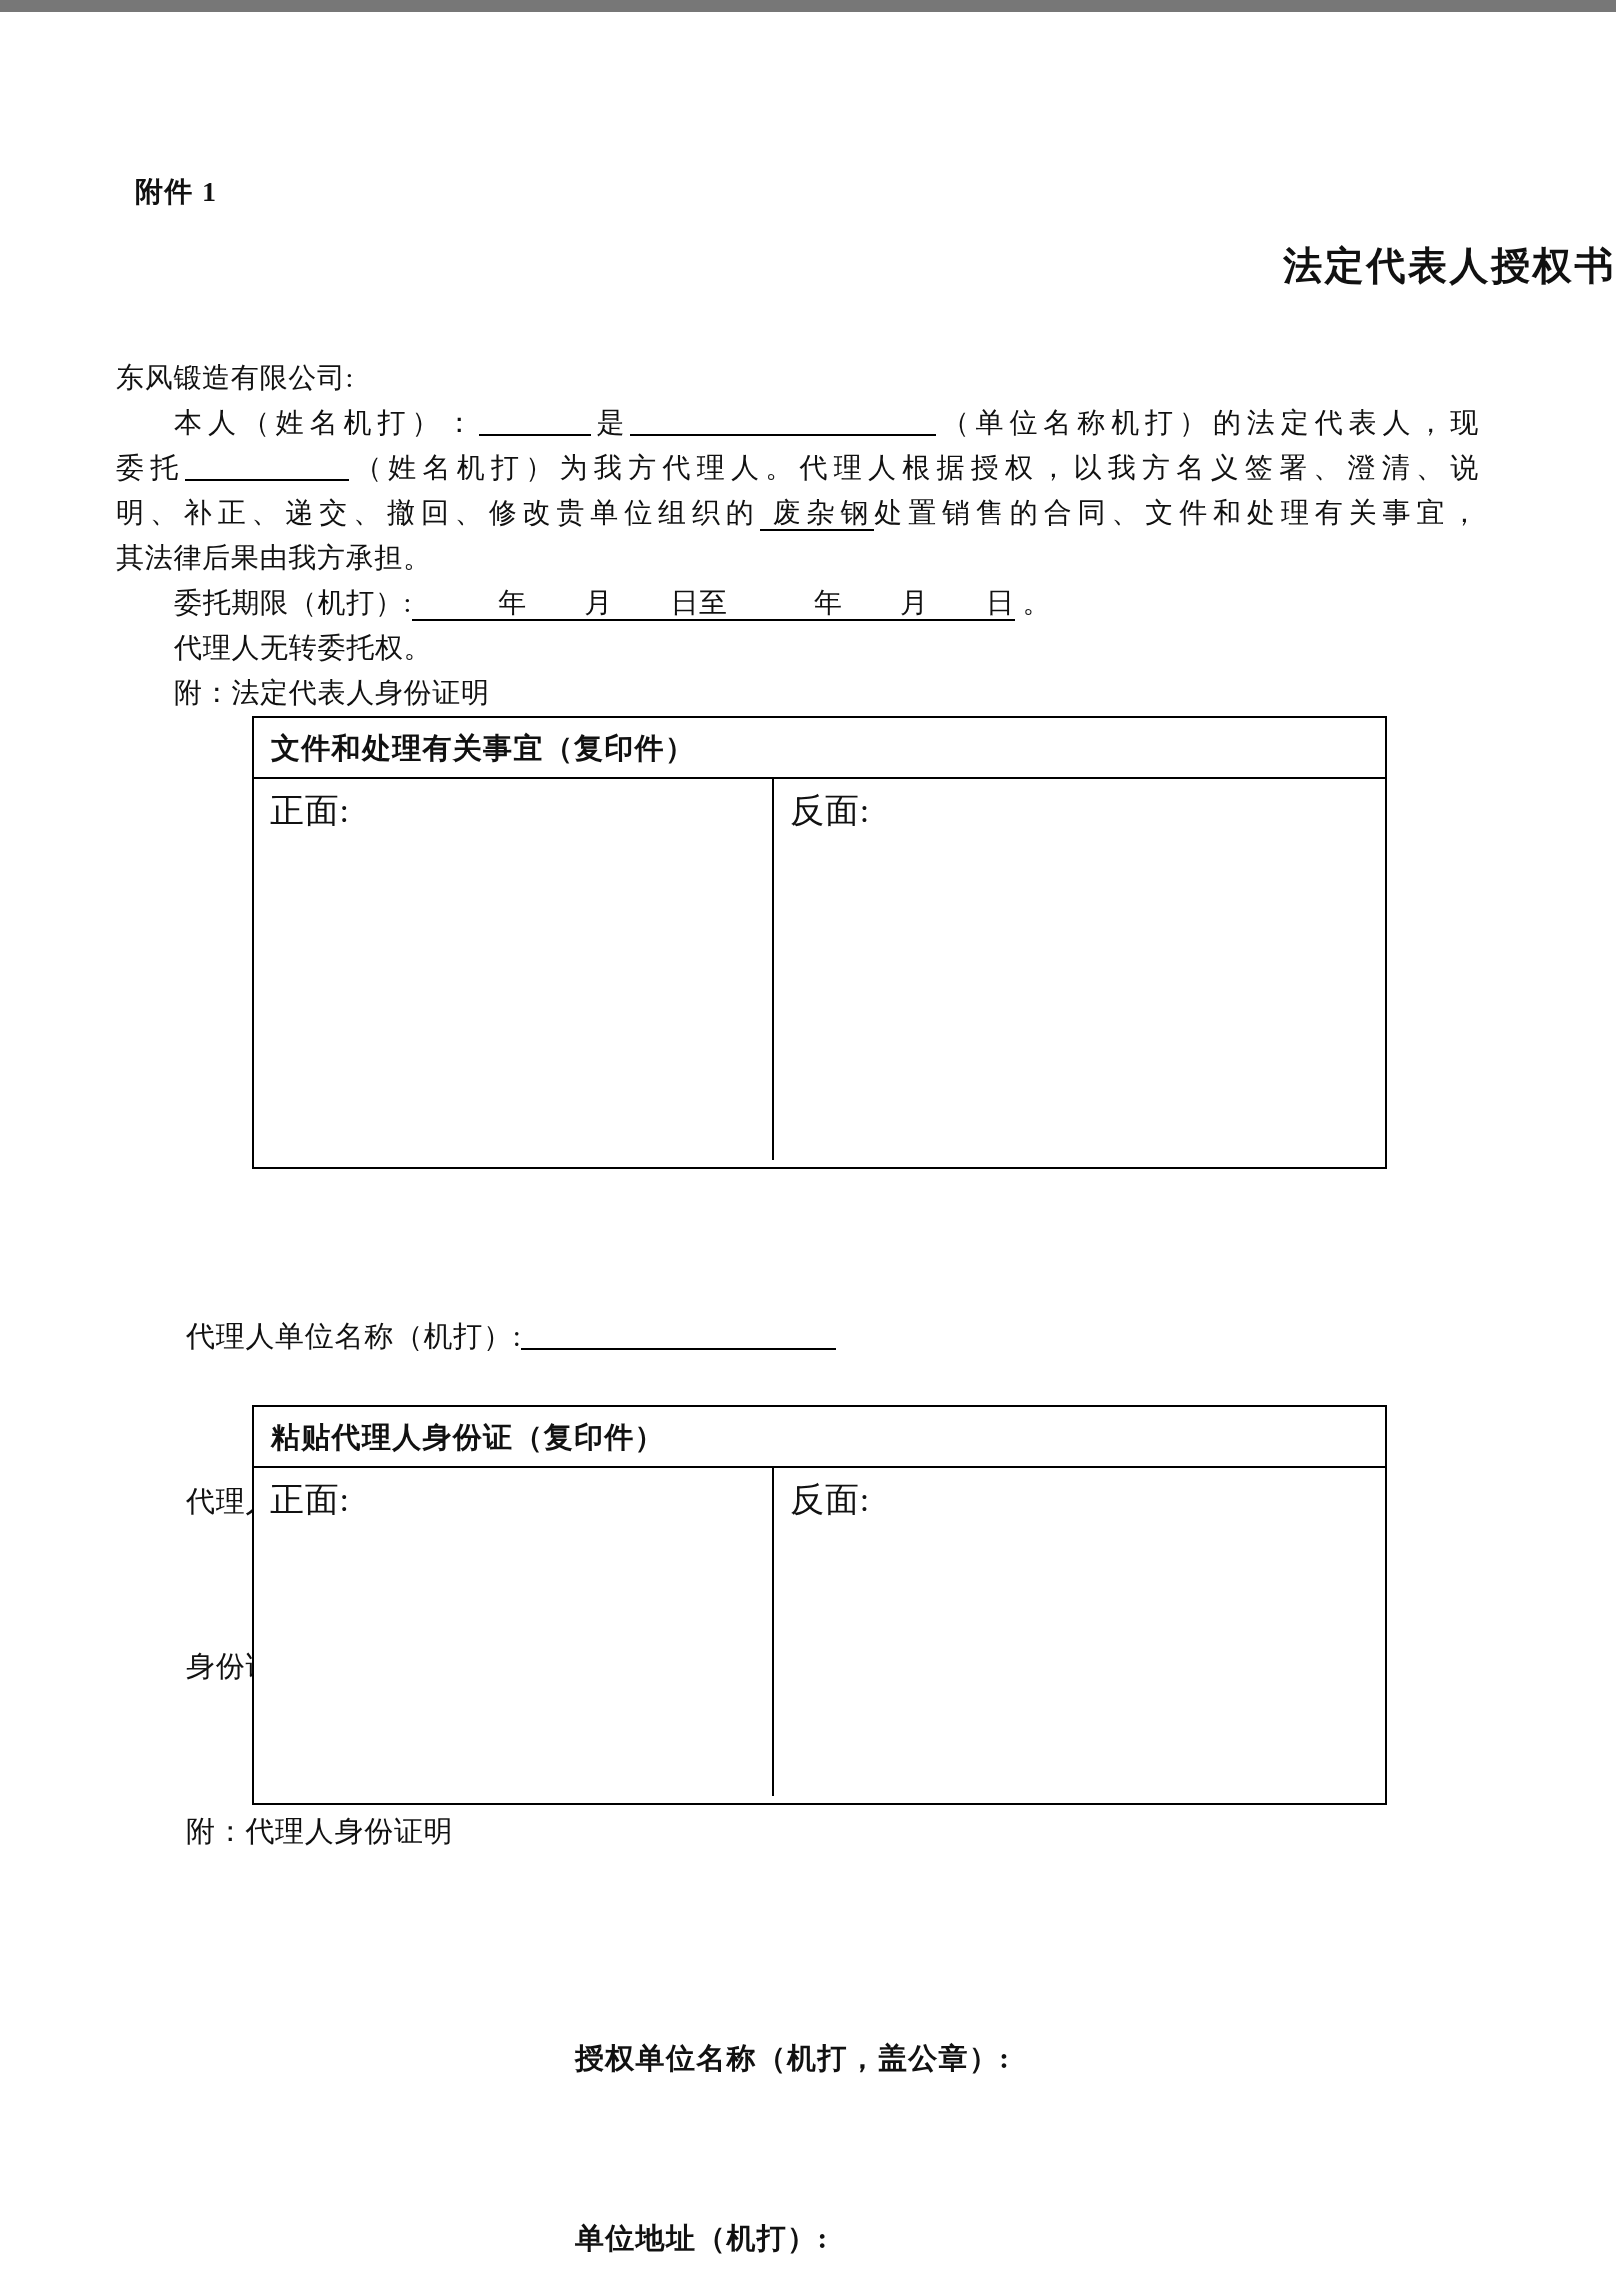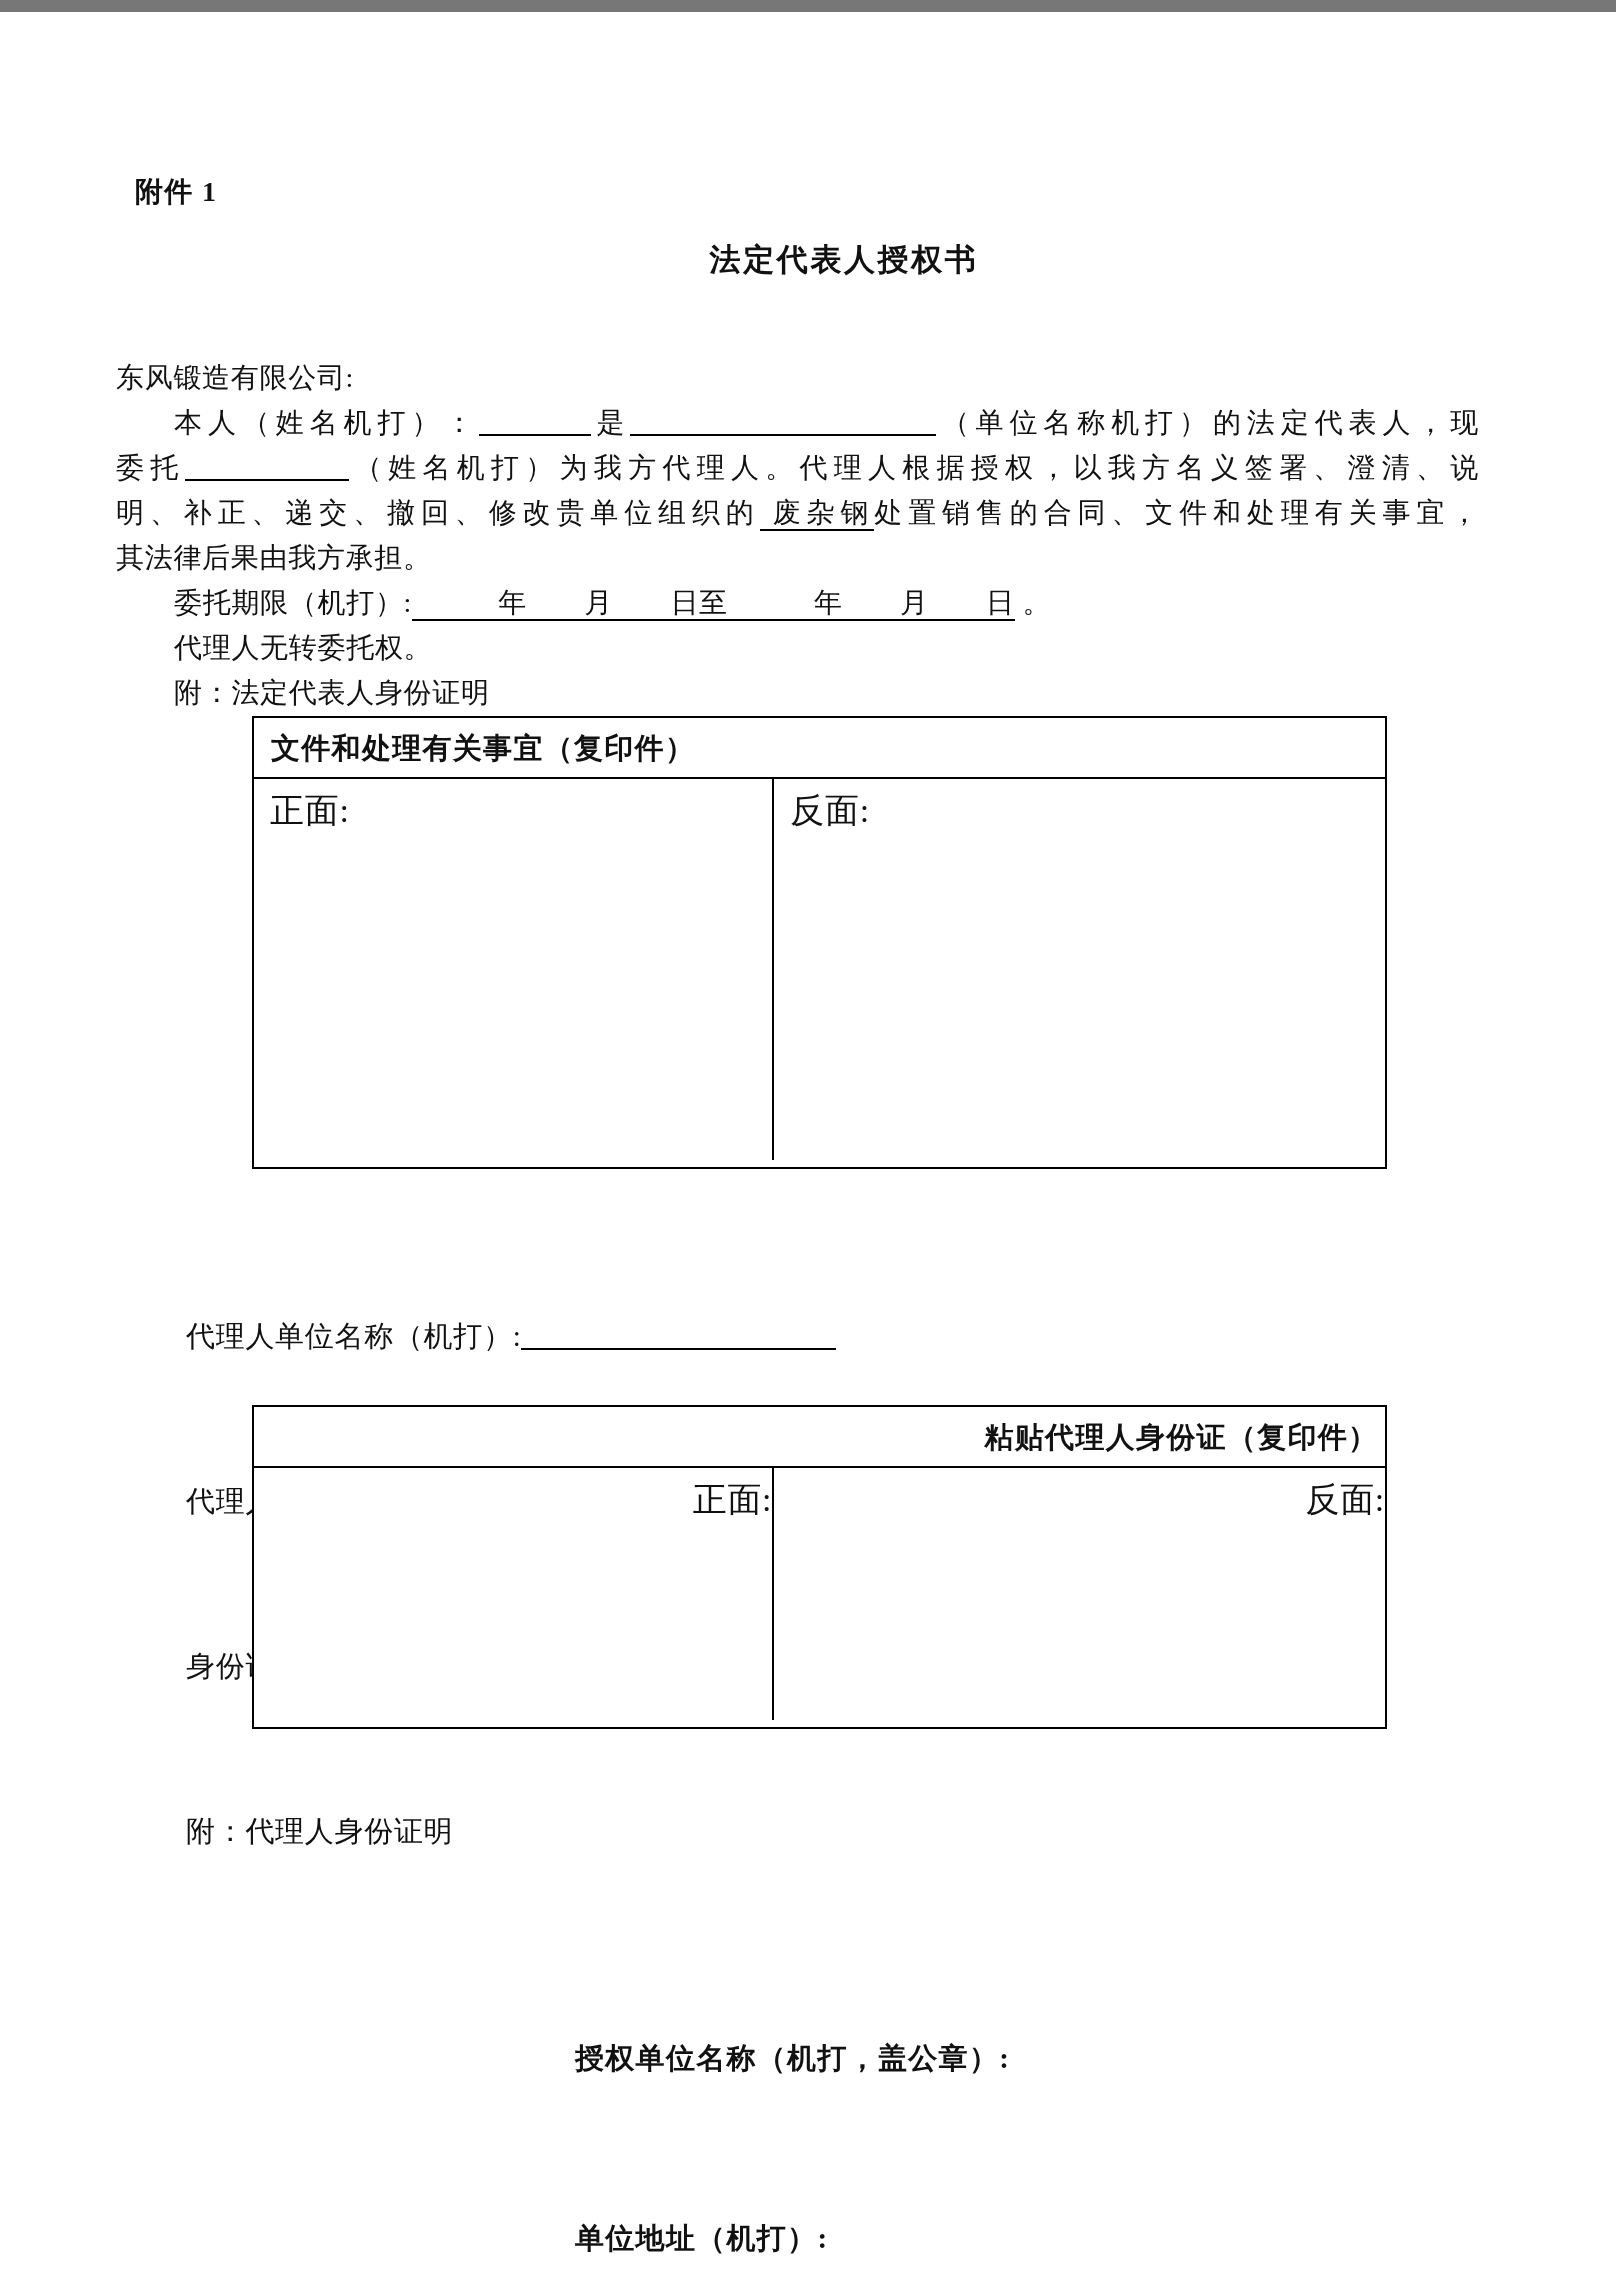--- a/index.html
+++ b/index.html
@@ -19,23 +19,23 @@
     top:161px;
     font-size:28px;
     font-weight:bold;
     letter-spacing:1.3px;
   }
   .doc-title{
     position:absolute;
     left:0;
     right:0;
     top:227px;
-    text-align:center;
+    text-align:right;
     text-indent:72px;
-    font-size:31px;
+    font-size:39px;
     font-weight:bold;
     letter-spacing:2.6px;
   }
   .intro{
     position:absolute;
     left:116px;
     top:343px;
     width:1363px;
     font-size:28px;
     line-height:45px;
@@ -57,21 +57,21 @@
   }
   .box{
     position:absolute;
     left:252px;
     width:1135px;
     border:2.6px solid #000;
     box-sizing:border-box;
     background:#fff;
   }
   .box-legal{top:704px;height:453px;}
-  .box-agent{top:1393px;height:324px;text-align:right;}
+  .box-agent{top:1393px;height:400px;}
   .box-header{
     border-bottom:2.6px solid #000;
     font-size:29px;
     font-weight:bold;
     padding:10.5px 6.6px 8px 17px;
     letter-spacing:1.3px;
   }
   .box-body{
     display:flex;
     align-items:stretch;

